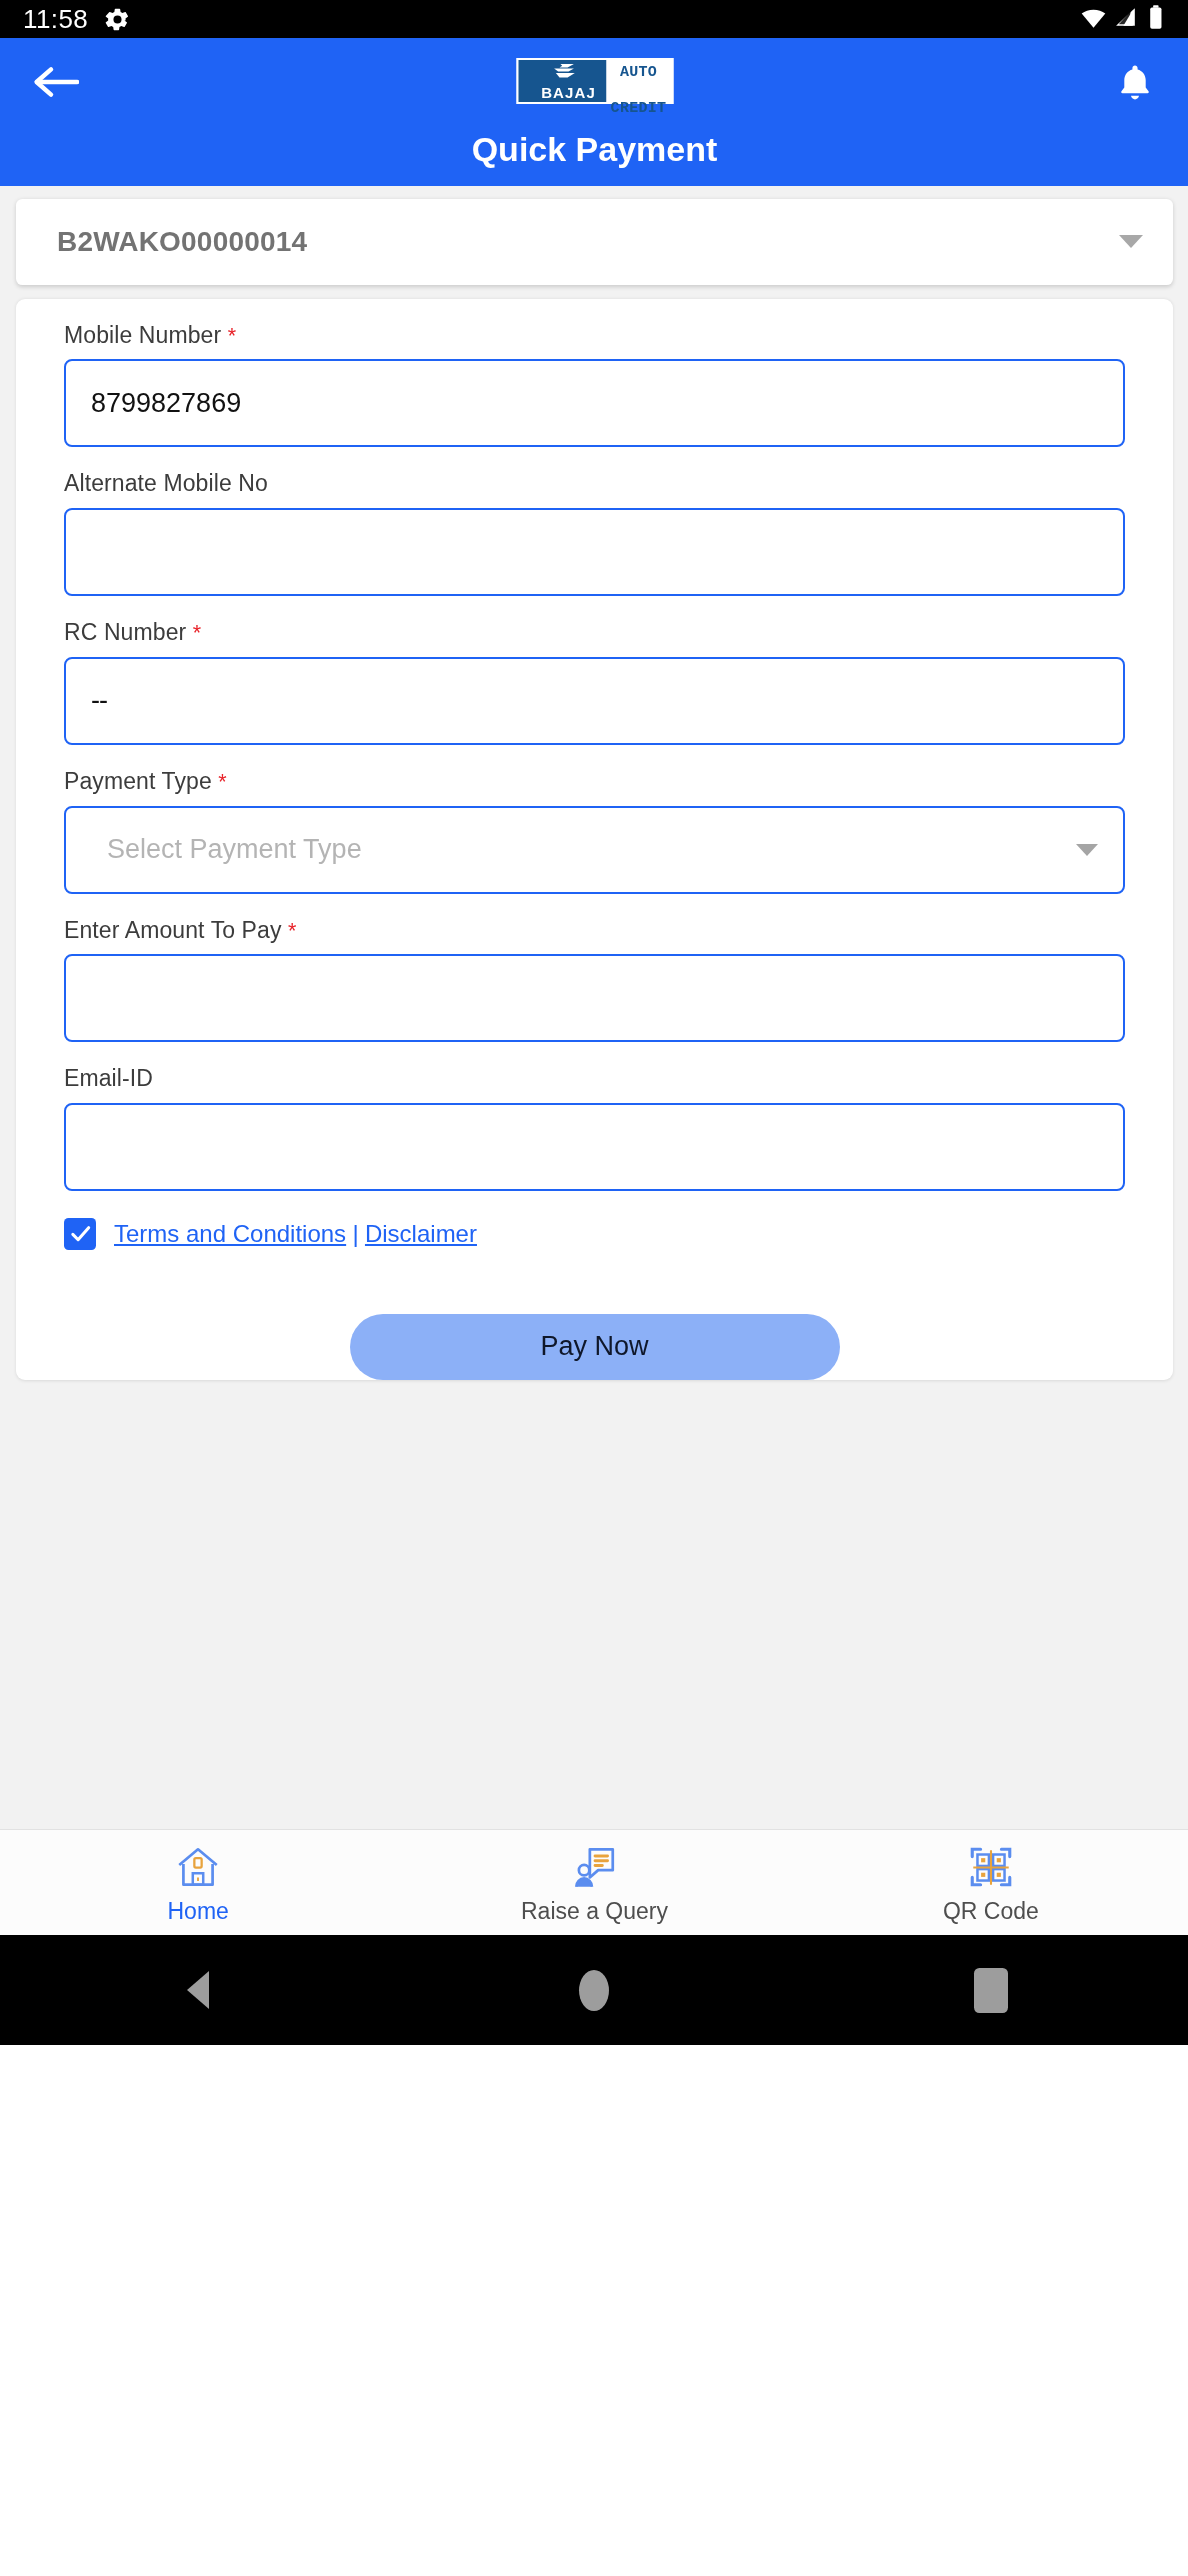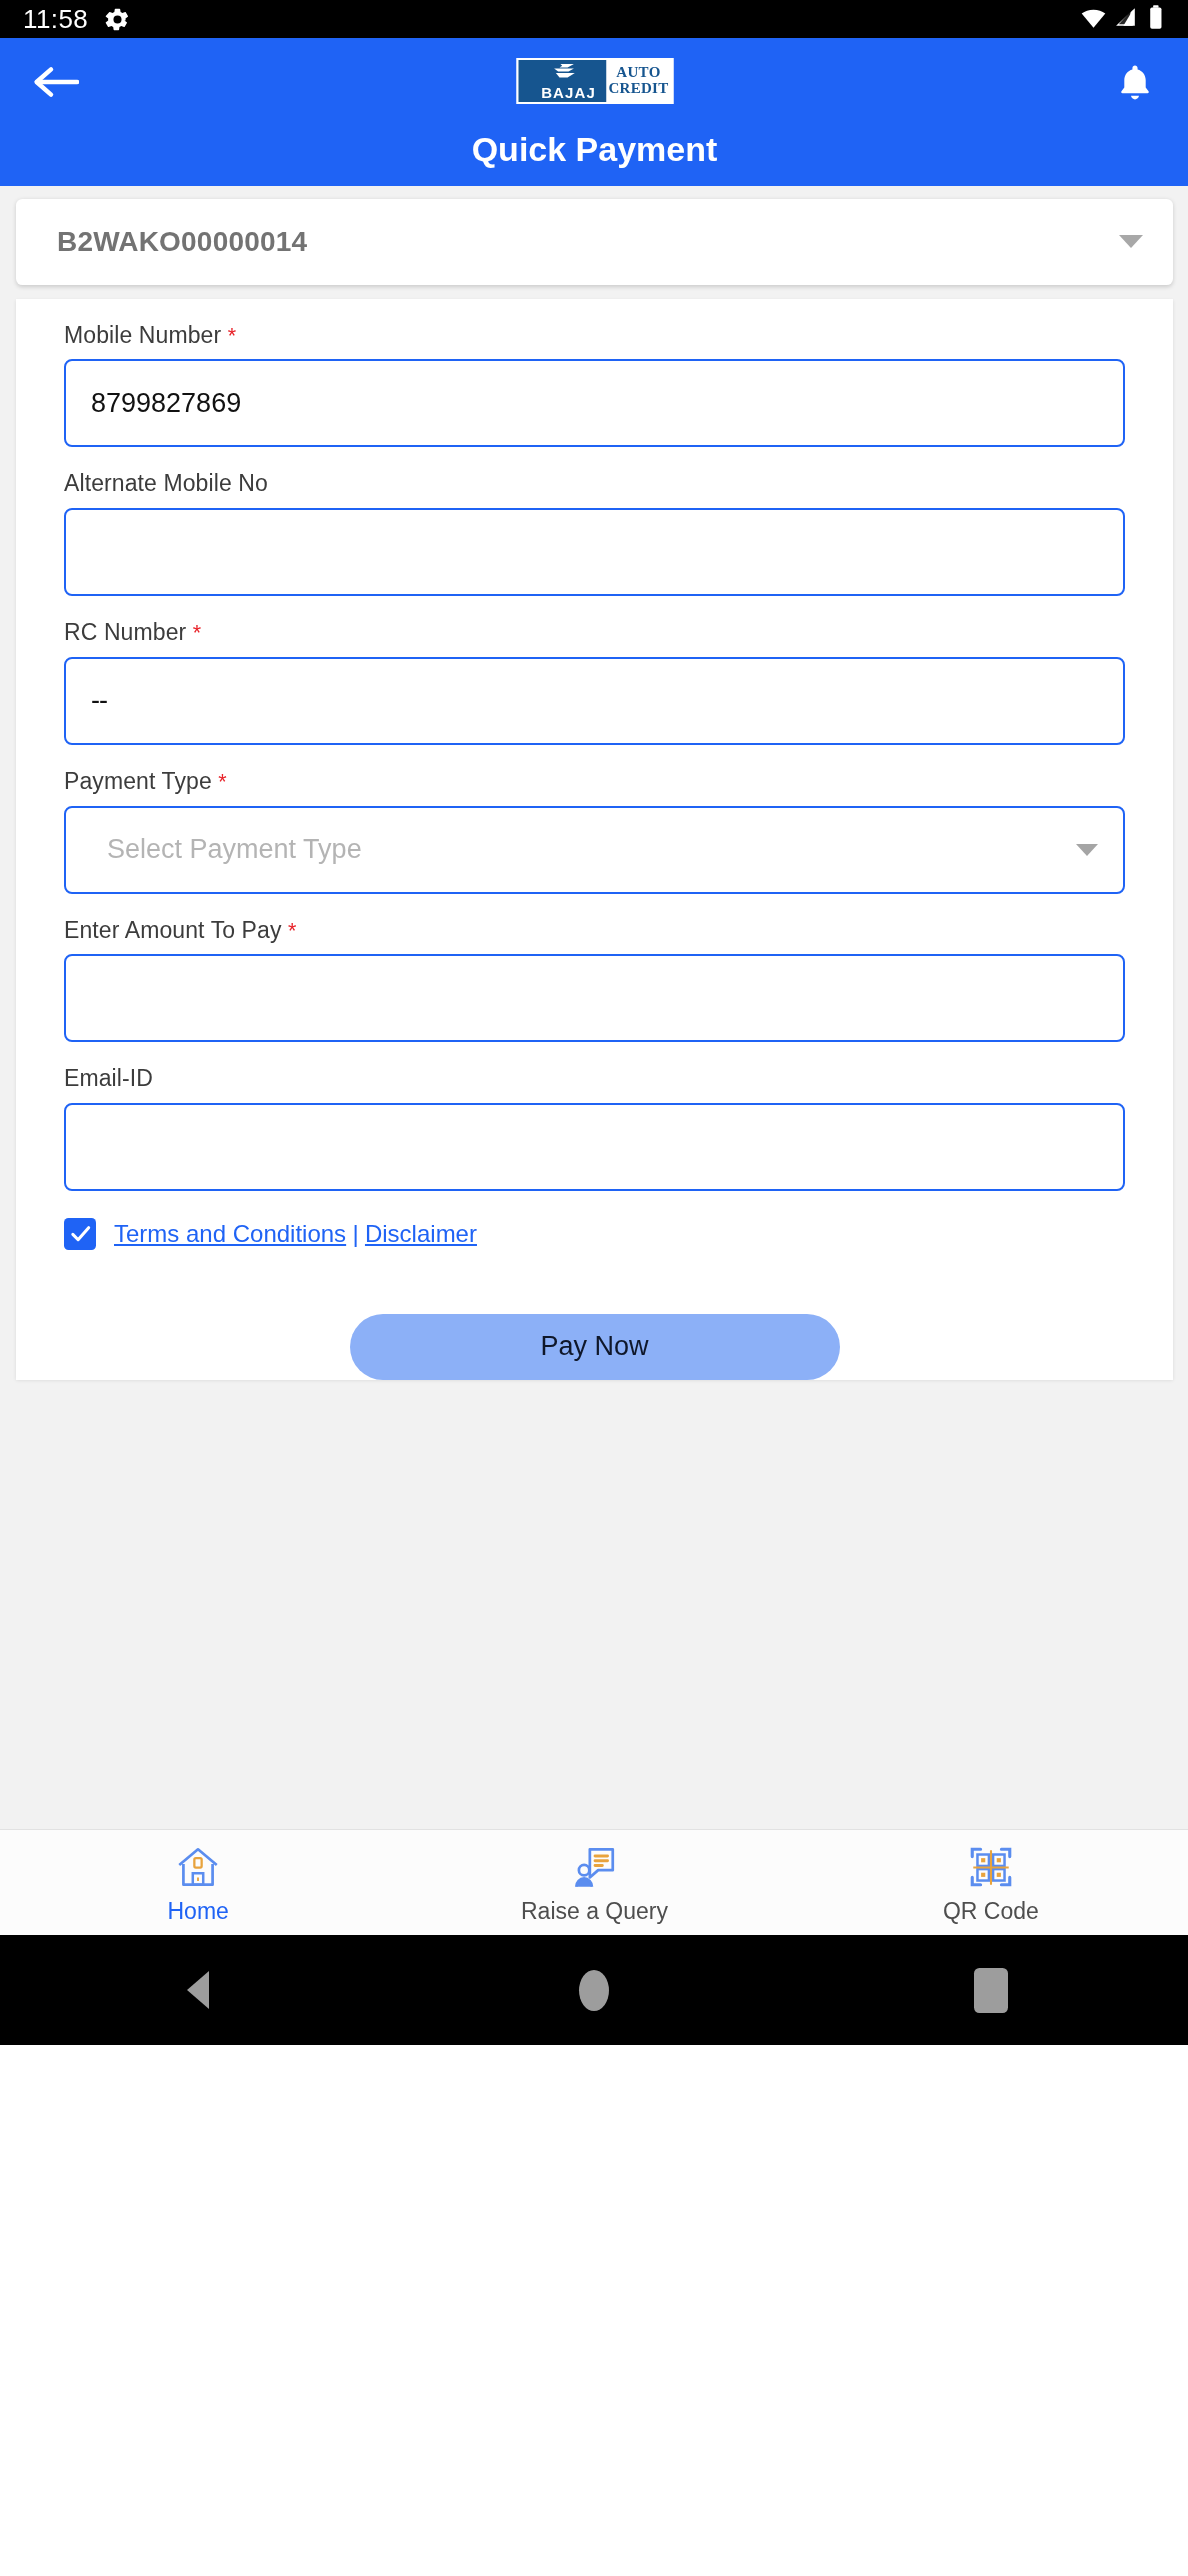--- a/index.html
+++ b/index.html
@@ -110,21 +110,22 @@
     flex-direction: column;
     align-items: center;
     justify-content: center;
     line-height: 1.02;
   }
   .logo-auto, .logo-credit {
     color: #16558f;
     font-weight: 700;
     font-size: 15px;
     letter-spacing: 0.3px;
-    font-family: Liberation Serif, serif;
+    font-family: Liberation Mono, monospace;
+    margin-top: 20px;
   }
   .bell {
     margin-left: auto;
     width: 48px;
     height: 48px;
     display: flex;
     align-items: center;
     justify-content: center;
     cursor: pointer;
   }
@@ -174,21 +175,21 @@
     border-right: 12.5px solid transparent;
     border-top: 13.4px solid #a8a8a8;
   }
 
   
   .form-card {
     margin: 14.3px 16px 0 16px;
     padding: 23px 48px 0 48px;
     background: #ffffff;
     box-shadow: 0 0.9px 3.6px rgba(0,0,0,0.10);
-    border-radius: 0;
+    border-radius: 9px;
   }
 
   .field { margin-bottom: 23px; }
 
   .field-label {
     font-size: 23px;
     color: #3c3c3c;
     margin-bottom: 10.7px;
     letter-spacing: 0.1px;
   }

